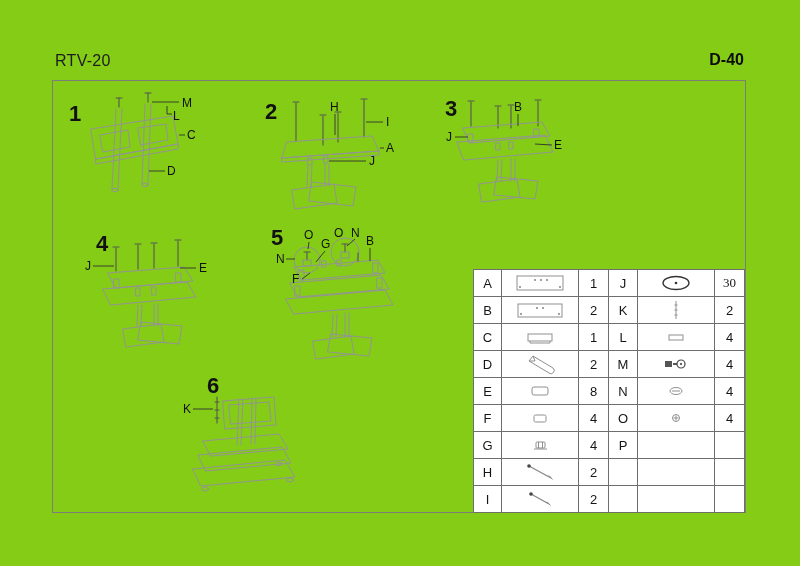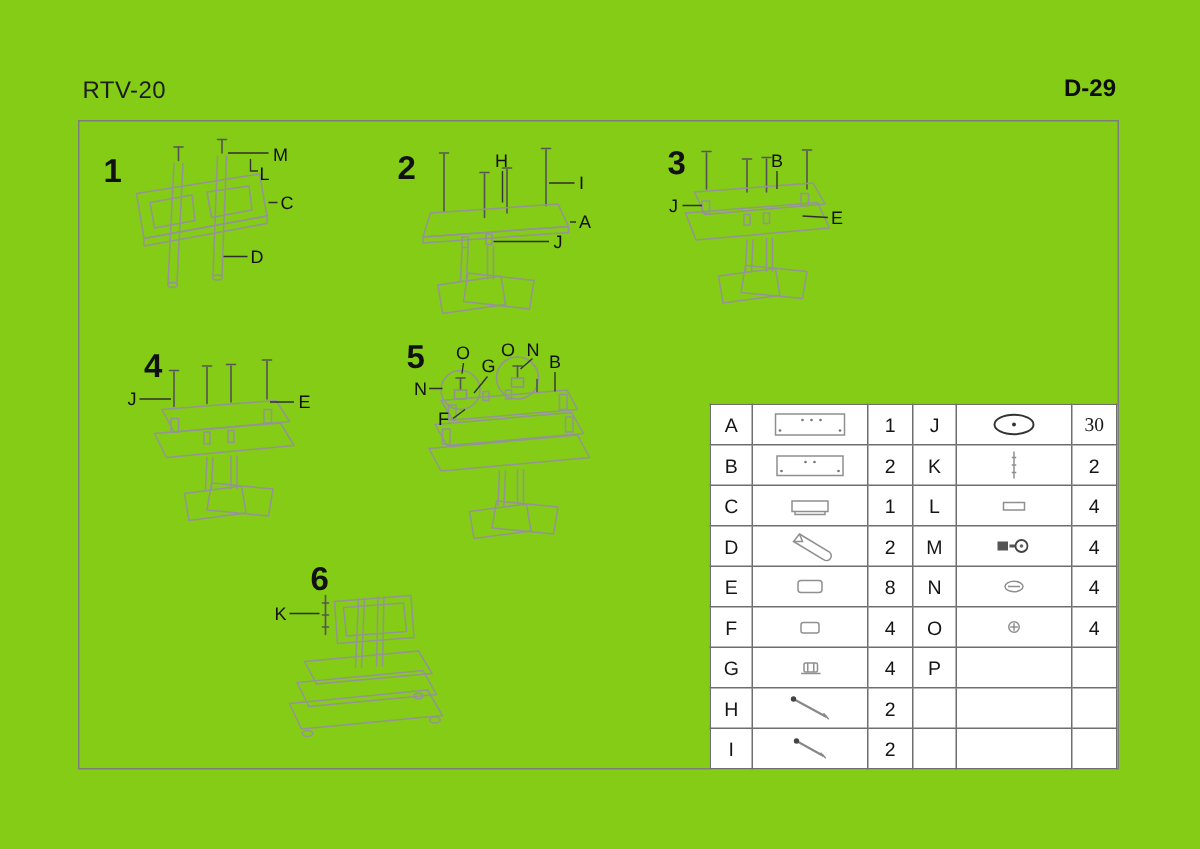--- a/index.html
+++ b/index.html
@@ -21,21 +21,21 @@
   .icn{display:block;margin:0 auto;}
   svg .pi{fill:none;stroke:#8f8f8f;stroke-width:1;}
   svg .pid{fill:none;stroke:#444;stroke-width:1.2;}
 </style>
 </head>
 <body>
 
 <div class="page">
 
   <div class="hdr-model">RTV-20</div>
-  <div class="hdr-doc">D-29</div>
+  <div class="hdr-doc">D-40</div>
 
   <div class="frame">
 
     <div class="step" style="left:8px;top:8px;">
       <svg class="icn" width="195" height="125" viewBox="0 0 195 125">
         <text class="num" x="8" y="32">1</text>
         <g class="ln">
           <path d="M30,40 L112,27 L117,55 L35,70 Z"></path>
           <path d="M35,70 L117,55 L117,60 L35,75 Z"></path>
           <path d="M39,46 L67,41 L69,58 L42,63 Z"></path>

